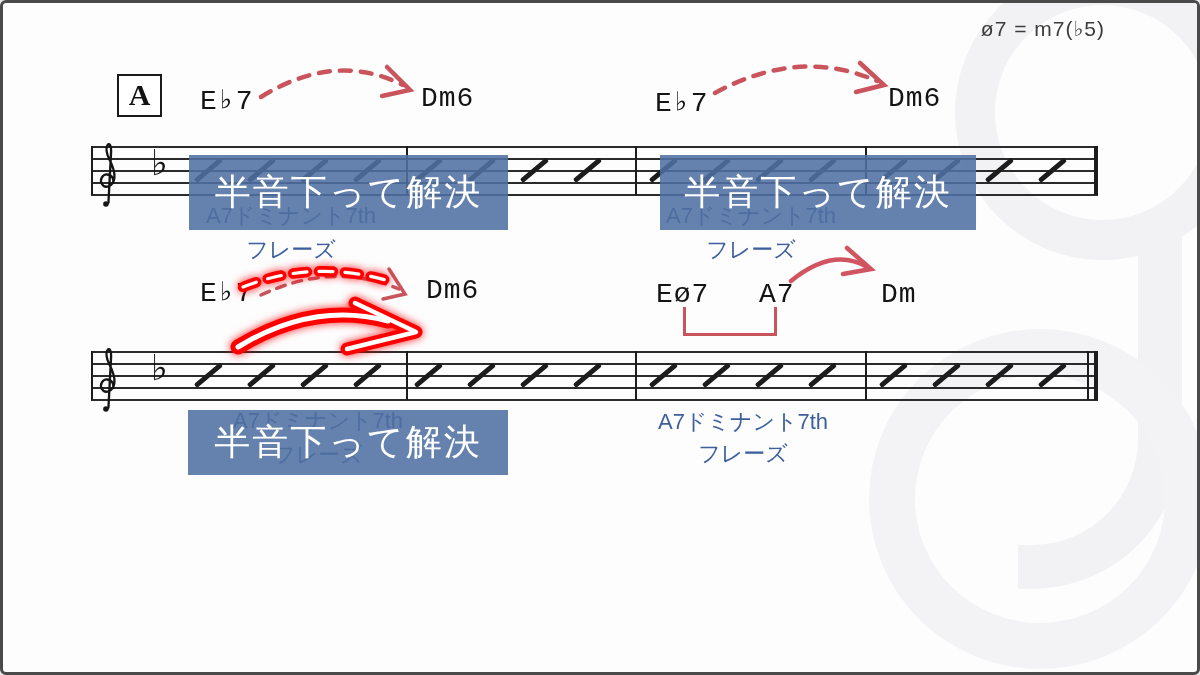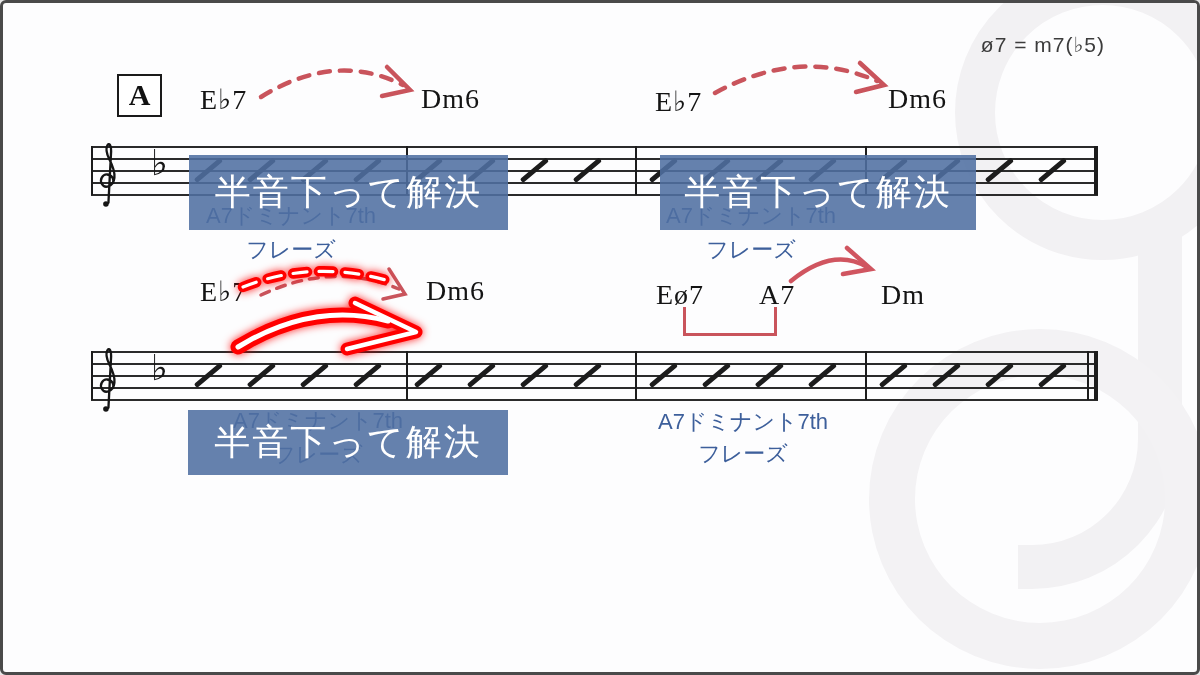--- a/index.html
+++ b/index.html
@@ -7,24 +7,24 @@
     position:relative;width:1194px;height:669px;margin:0 auto;
     background:#fdfdfe;border:3px solid #4a4a4a;border-radius:6px;
     overflow:hidden;
     font-family:"Liberation Sans","DejaVu Sans",sans-serif;
   }
   
   .wm{position:absolute;z-index:0;}
   .wm-ring1{left:952px;top:-38px;width:215px;height:215px;border:40px solid #f2f1f3;border-radius:50%;}
   .wm-hook{left:1015px;top:212px;width:120px;height:330px;border-right:44px solid #f2f1f3;border-bottom:44px solid #f2f1f3;border-bottom-right-radius:150px;}
   .wm-ring2{left:866px;top:326px;width:250px;height:248px;border:46px solid #f3f2f4;border-radius:50%;}
-  .chord{position:absolute;z-index:3;font-family:Liberation Serif, serif;
+  .chord{position:absolute;z-index:3;font-family:Liberation Mono, monospace;
          font-size:28px;color:#141414;letter-spacing:1px;white-space:nowrap;}
   .formula{position:absolute;left:880px;top:14px;width:222px;text-align:right;
-           font-size:21px;color:#3c3c3c;letter-spacing:1px;z-index:3;margin-top:16px;}
+           font-size:21px;color:#3c3c3c;letter-spacing:1px;z-index:3;}
   .section-box{position:absolute;left:114px;top:71px;width:41px;height:39px;z-index:3;
            border:2.5px solid #1a1a1a;background:#fff;text-align:center;line-height:37px;
            font-family:"Liberation Serif","DejaVu Serif",serif;font-weight:bold;font-size:30px;color:#111;}
   
   .staff{position:absolute;left:88px;width:1007px;height:49px;z-index:1;}
   .sline{position:absolute;left:0;width:100%;height:1.6px;background:#2b2b2b;}
   .bar{position:absolute;top:0;width:2px;height:49px;background:#1c1c1c;}
   .bar.thick{width:3.5px;}
   .slash{position:absolute;top:7px;width:4.5px;height:34px;background:#1c1c1c;border-radius:2px;transform:rotate(50deg);}
   .clef{position:absolute;left:4px;top:-7px;z-index:2;}

